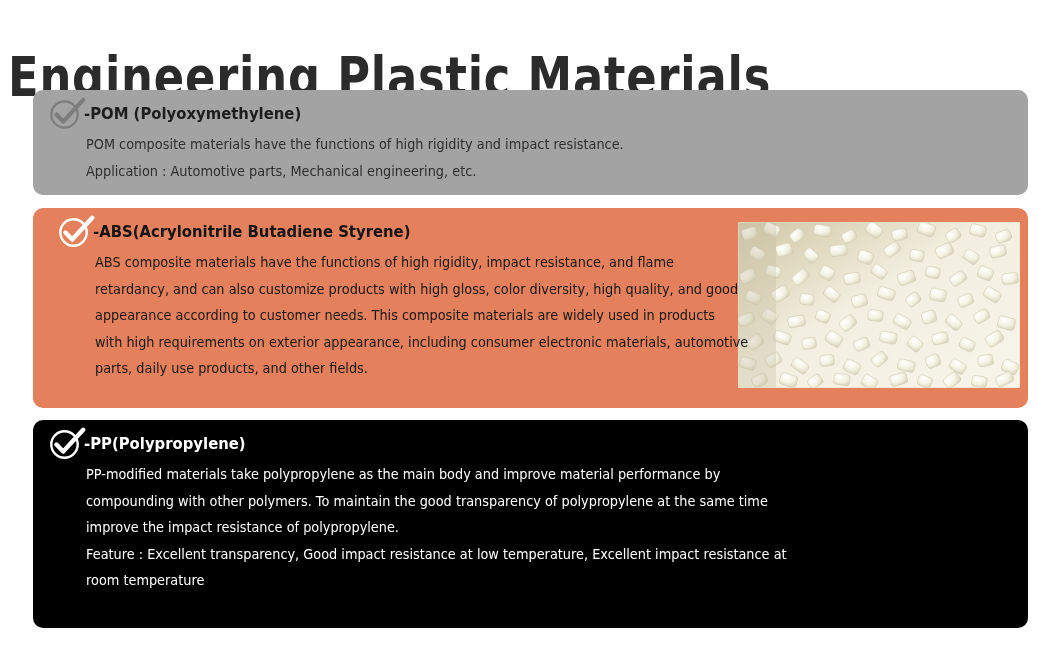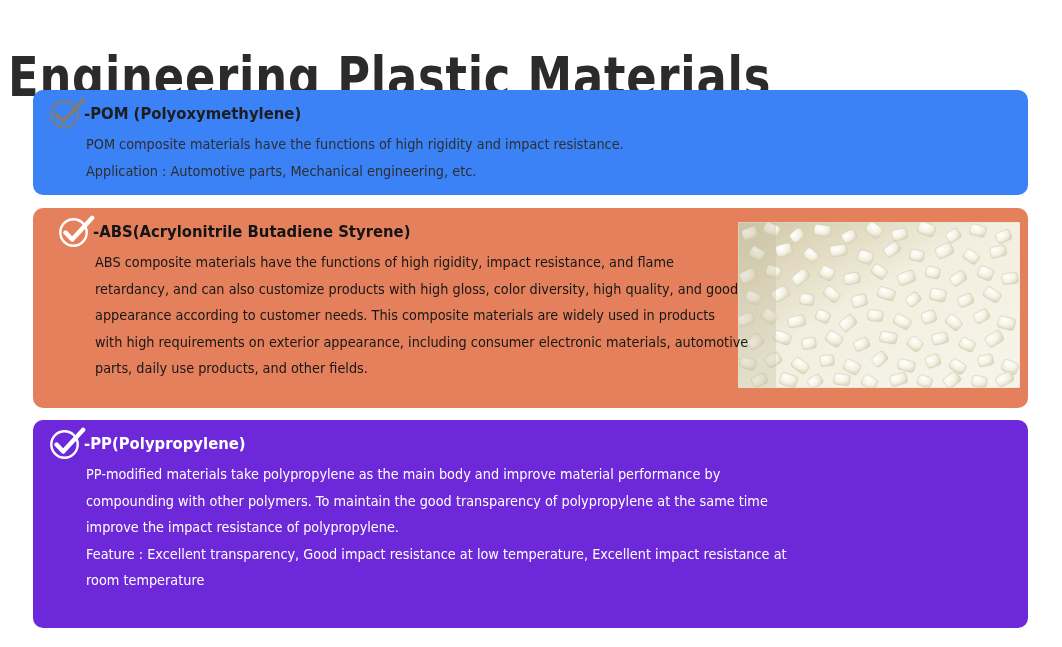--- a/index.html
+++ b/index.html
@@ -38,23 +38,23 @@
 
   
   .card {
     position: absolute;
     left: 33px;
     width: 995px;
     border-radius: 10px;
     overflow: hidden;
   }
 
-  .card-pom  { top: 90px;  height: 105px; background: #3b82f6; }
+  .card-pom  { top: 90px;  height: 105px; background: #a3a3a3; }
   .card-abs  { top: 208px; height: 200px; background: #e5805c; padding-left: 9px; }
-  .card-pp   { top: 420px; height: 208px; background: #6d28d9; }
+  .card-pp   { top: 420px; height: 208px; background: #000000; }
 
   .card-media {
     position: absolute;
     right: 8px;
     top: 14px;
     width: 282px;
     height: 166px;
     border-radius: 2px;
     overflow: hidden;
     background: #efeadb;

